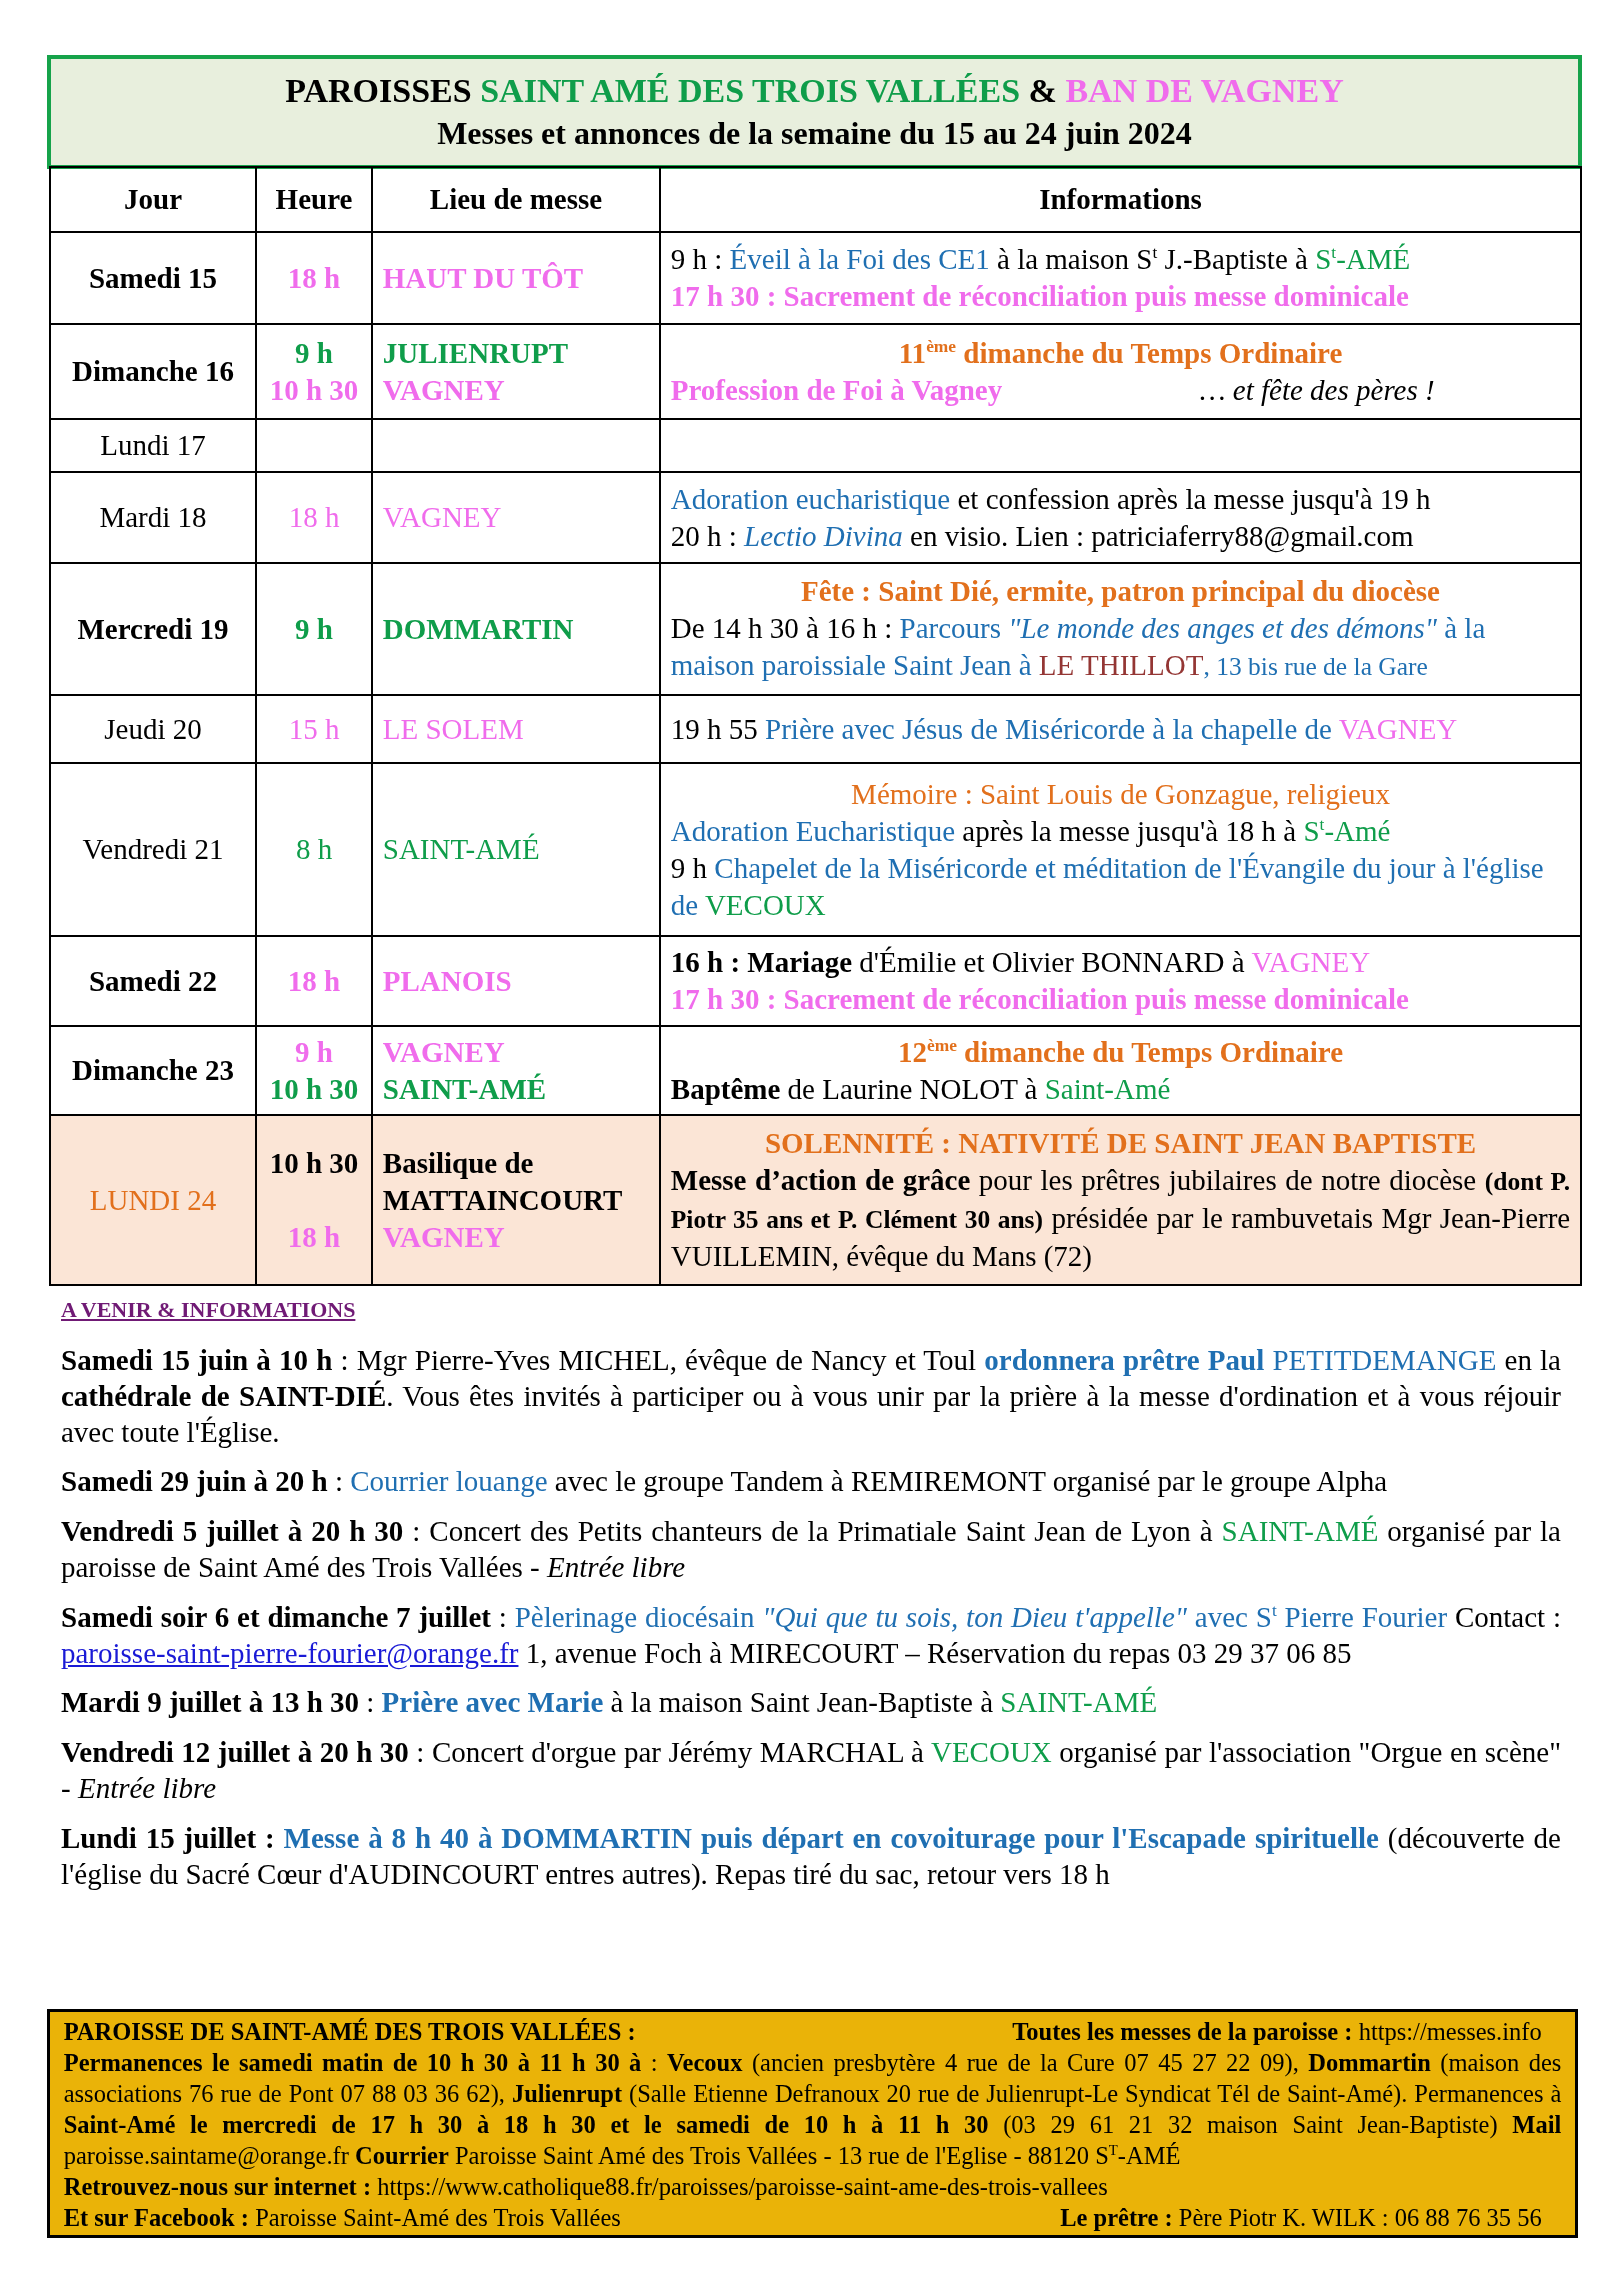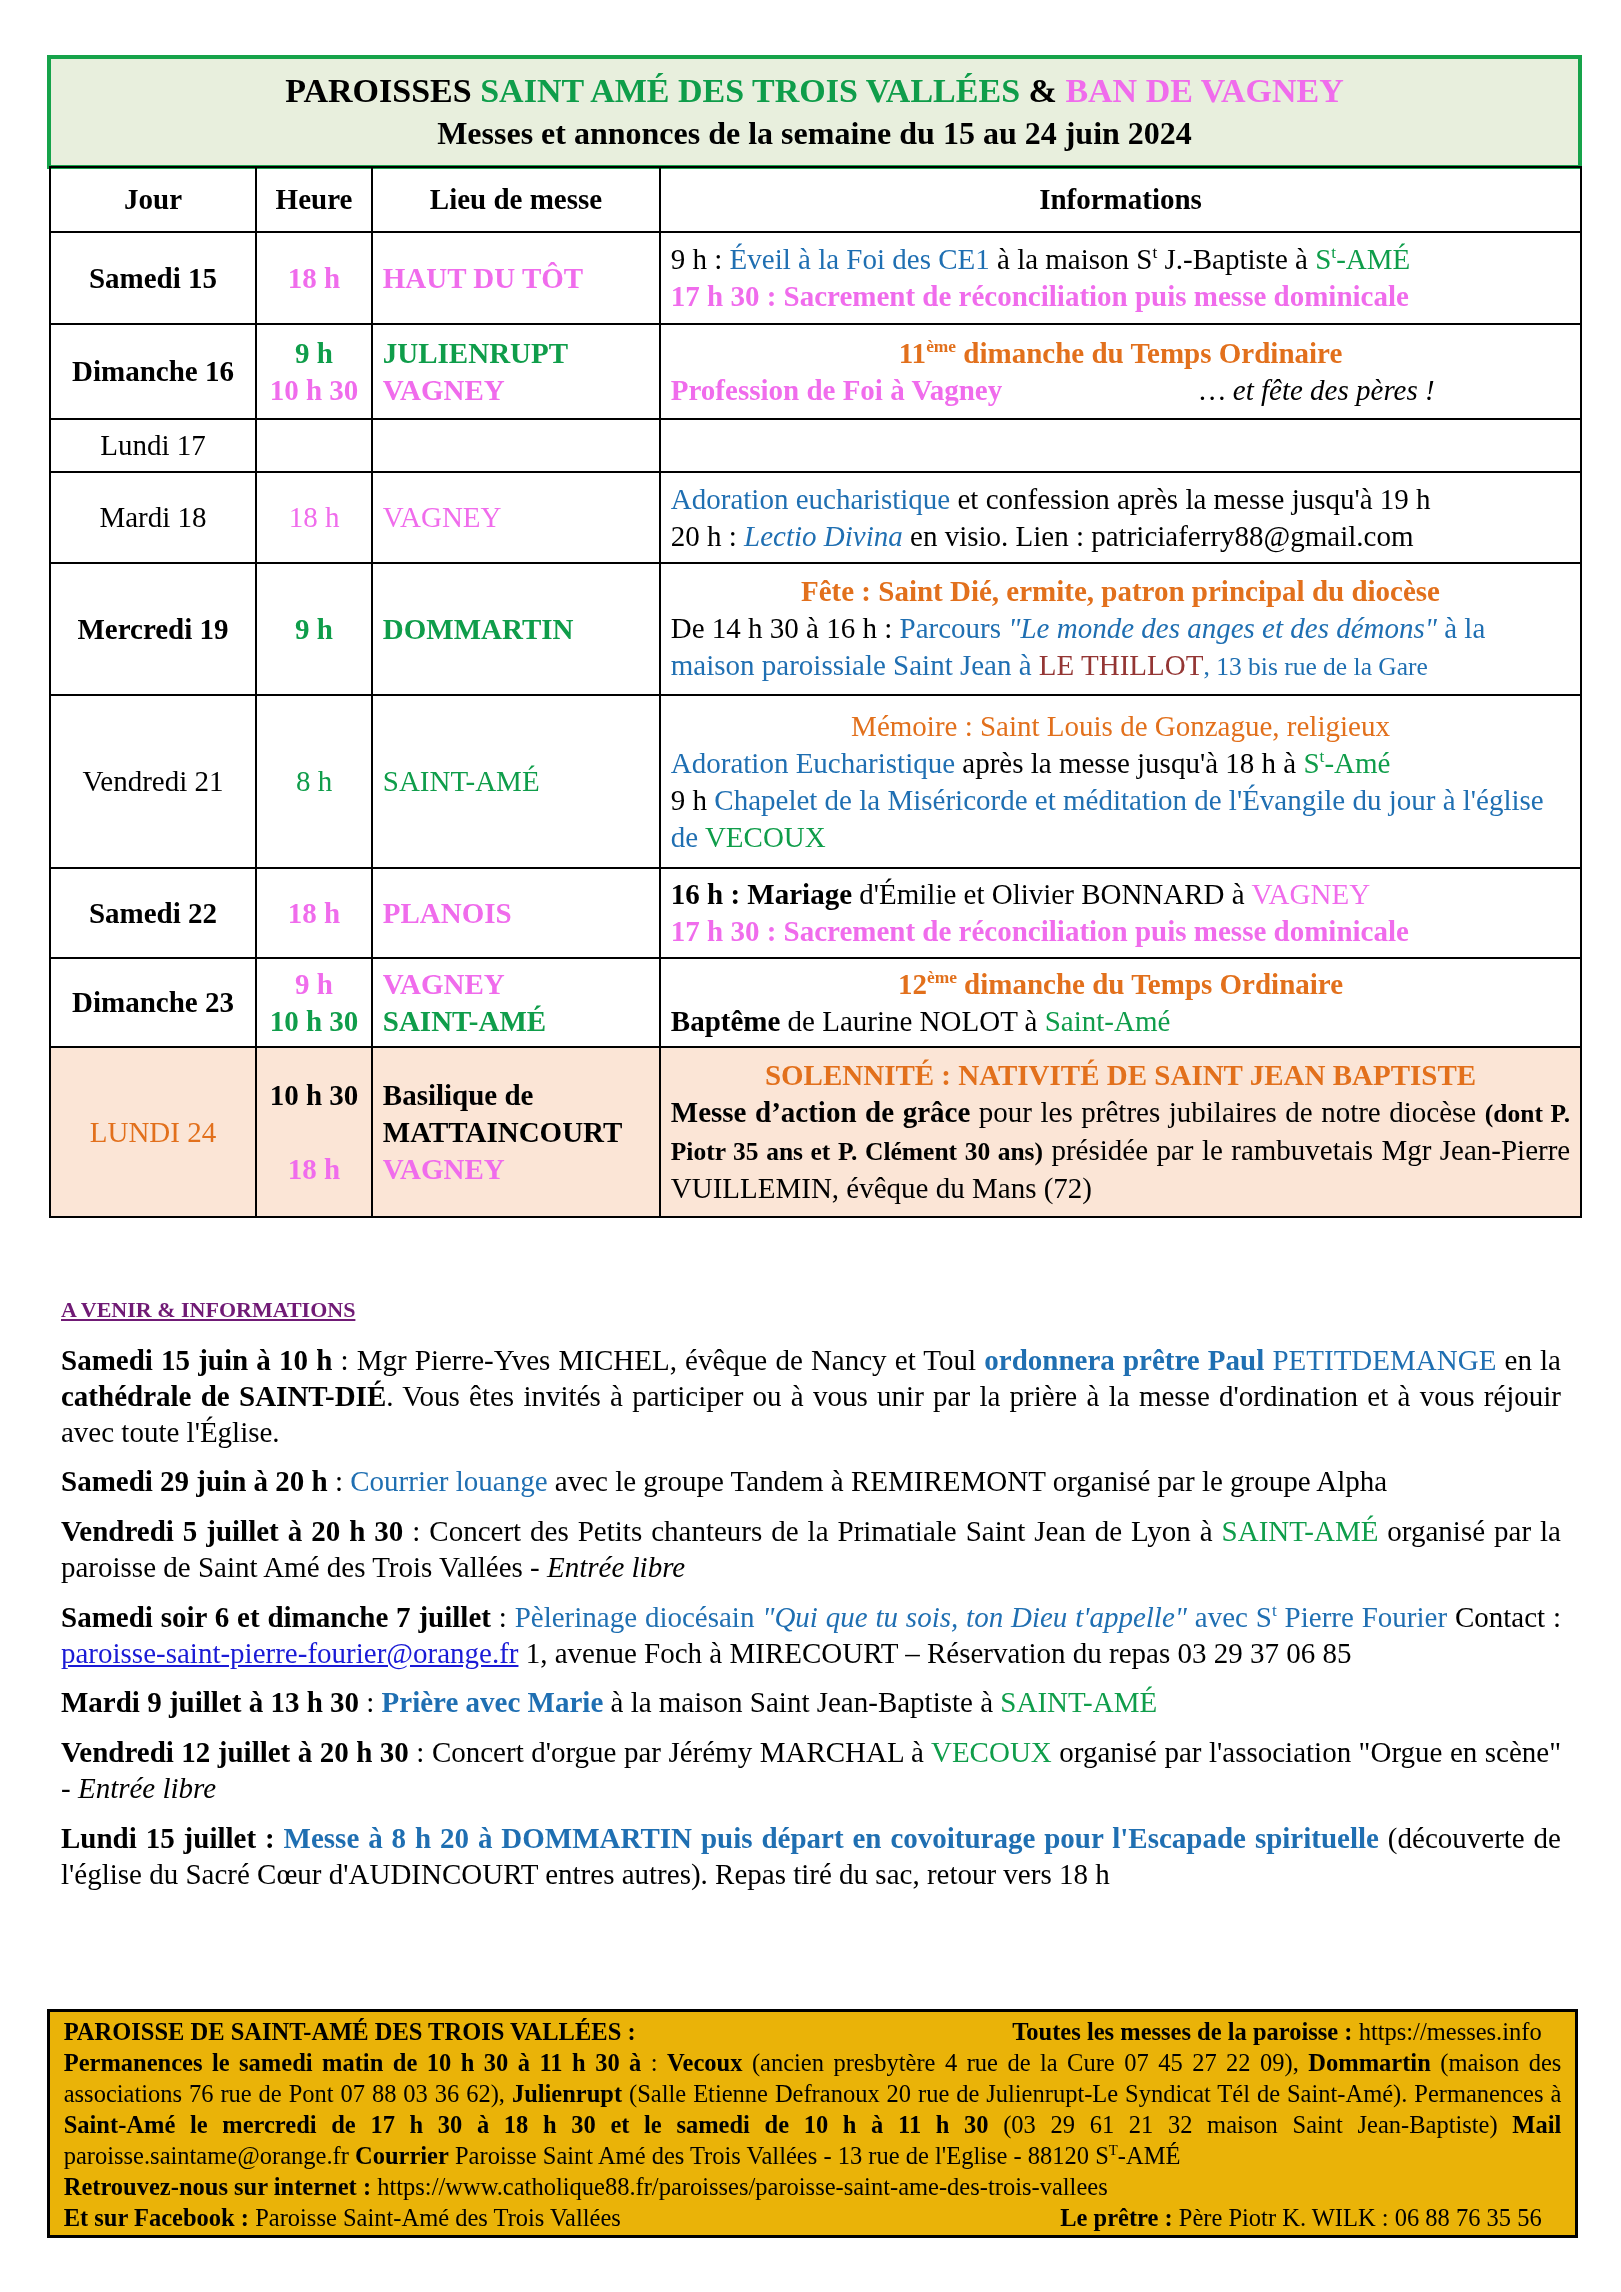--- a/index.html
+++ b/index.html
@@ -116,20 +116,28 @@
     <tr class="thick" style="height:132px">
       <td class="jour b">Mercredi 19</td>
       <td class="heure b green">9 h</td>
       <td class="lieu b green">DOMMARTIN</td>
       <td class="info">
         <div class="center orange b">Fête : Saint Dié, ermite, patron principal du diocèse</div>
         <div><span>De 14 h 30 à 16 h : </span><span class="blue">Parcours </span><span class="blue i">"Le monde des anges et des démons"</span><span class="blue"> à la maison paroissiale Saint Jean à </span><span class="brown">LE THILLOT</span><span class="blue" style="font-size:25.5px">, 13 bis rue de la Gare</span></div>
       </td>
     </tr>
 
+    <tr class="thick" style="height:68px">
+      <td class="jour">Jeudi  20</td>
+      <td class="heure pink">15 h</td>
+      <td class="lieu pink">LE SOLEM</td>
+      <td class="info">
+        <div><span>19 h 55 </span><span class="blue">Prière avec Jésus de Miséricorde à la chapelle de </span><span class="pink">VAGNEY</span></div>
+      </td>
+    </tr>
 
     <tr class="thick" style="height:173px">
       <td class="jour">Vendredi 21</td>
       <td class="heure green">8 h</td>
       <td class="lieu green">SAINT-AMÉ</td>
       <td class="info">
         <div class="center orange">Mémoire : Saint Louis de Gonzague, religieux</div>
         <div><span class="blue">Adoration Eucharistique</span><span> après la messe jusqu'à 18 h à </span><span class="green">S</span><sup class="green">t</sup><span class="green">-Amé</span></div>
         <div><span>9 h </span><span class="blue">Chapelet de la Miséricorde et méditation de l'Évangile du jour à l'église de </span><span class="green">VECOUX</span></div>
       </td>
@@ -189,21 +197,21 @@
 
   <p><span class="b">Vendredi 5 juillet à 20 h 30</span><span> : </span><span class="red">Concert des Petits chanteurs de la Primatiale Saint Jean de Lyon</span><span class="red"> à </span><span class="green">SAINT-AMÉ</span><span> organisé par la paroisse de Saint Amé des Trois Vallées - </span><span class="i">Entrée libre</span></p>
 
   <p><span class="b">Samedi soir 6 et dimanche 7 juillet</span><span> : </span><span class="blue">Pèlerinage diocésain </span><span class="blue i">"Qui que tu sois, ton Dieu t'appelle"</span><span class="blue"> avec S</span><sup class="blue">t</sup><span class="blue"> Pierre Fourier</span><span>  Contact : </span><a>paroisse-saint-pierre-fourier@orange.fr</a><span> 1, avenue Foch à MIRECOURT – Réservation du repas 03 29 37 06 85</span></p>
 
 
   <p><span class="b">Mardi 9 juillet à 13 h 30</span><span> : </span><span class="blue b">Prière avec Marie</span><span> à la maison Saint Jean-Baptiste à </span><span class="green">SAINT-AMÉ</span></p>
 
   <p><span class="b">Vendredi 12 juillet à 20 h 30</span><span> : </span><span class="red">Concert d'orgue par Jérémy MARCHAL</span><span> à </span><span class="green">VECOUX</span><span> organisé par l'association "Orgue en scène" - </span><span class="i">Entrée libre</span></p>
 
-  <p><span class="b">Lundi 15 juillet :</span><span> </span><span class="blue b">Messe à 8 h 20 à DOMMARTIN puis départ en covoiturage pour l'Escapade spirituelle</span><span> (découverte de l'église du Sacré Cœur d'AUDINCOURT entres autres). Repas tiré du sac, retour vers 18 h</span></p>
+  <p><span class="b">Lundi 15 juillet :</span><span> </span><span class="blue b">Messe à 8 h 40 à DOMMARTIN puis départ en covoiturage pour l'Escapade spirituelle</span><span> (découverte de l'église du Sacré Cœur d'AUDINCOURT entres autres). Repas tiré du sac, retour vers 18 h</span></p>
 </div>
 
 <div id="footer-box">
   <div class="inner">
     <div class="row">
       <span class="b">PAROISSE DE SAINT-AMÉ DES TROIS VALLÉES :</span>
       <span style="padding-right:19.6px;"><span class="b">Toutes les messes de la paroisse :</span><span> https://messes.info</span></span>
     </div>
     <p><span class="b">Permanences le samedi matin de 10 h 30 à 11 h 30 à</span><span> : </span><span class="b">Vecoux</span><span> (ancien presbytère 4 rue de la Cure 07 45 27 22 09), </span><span class="b">Dommartin</span><span> (maison des associations 76 rue de Pont 07 88 03 36 62), </span><span class="b">Julienrupt</span><span> (Salle Etienne Defranoux 20 rue de Julienrupt-Le Syndicat Tél de Saint-Amé). Permanences à </span><span class="b">Saint-Amé le mercredi de 17 h 30 à 18 h 30 et le samedi de 10 h à 11 h 30</span><span> (03 29 61 21 32 maison Saint Jean-Baptiste) </span><span class="b">Mail</span><span> paroisse.saintame@orange.fr  </span><span class="b">Courrier</span><span> Paroisse Saint Amé des Trois Vallées - 13 rue de l'Eglise - 88120 S</span><sup>T</sup><span>-AMÉ</span></p>
     <div><span class="b">Retrouvez-nous sur internet :</span><span> https://www.catholique88.fr/paroisses/paroisse-saint-ame-des-trois-vallees</span></div>

